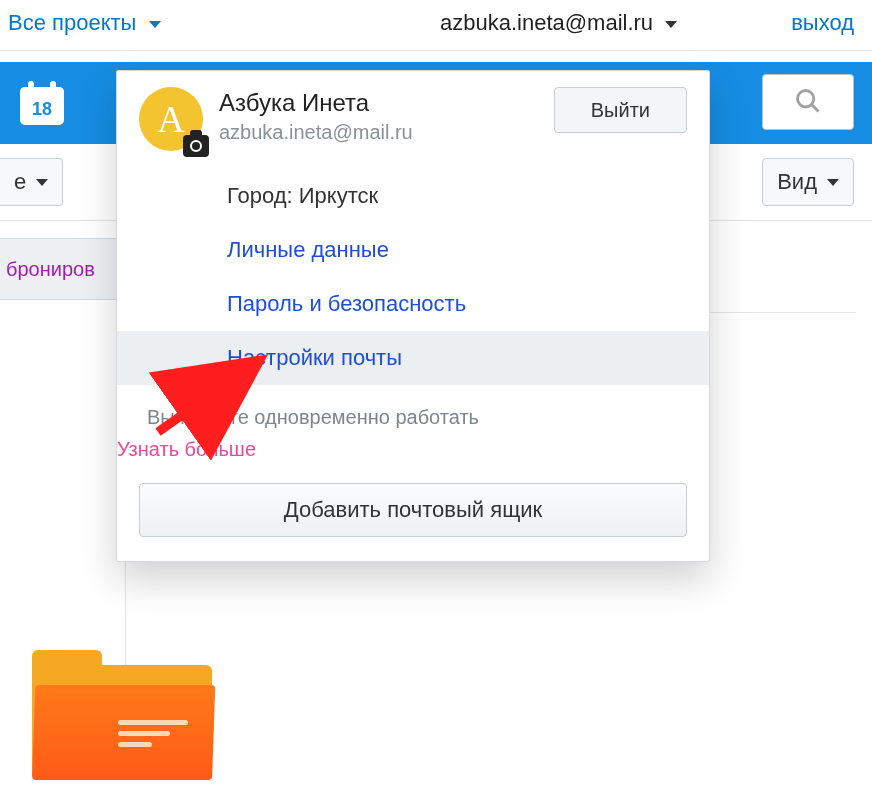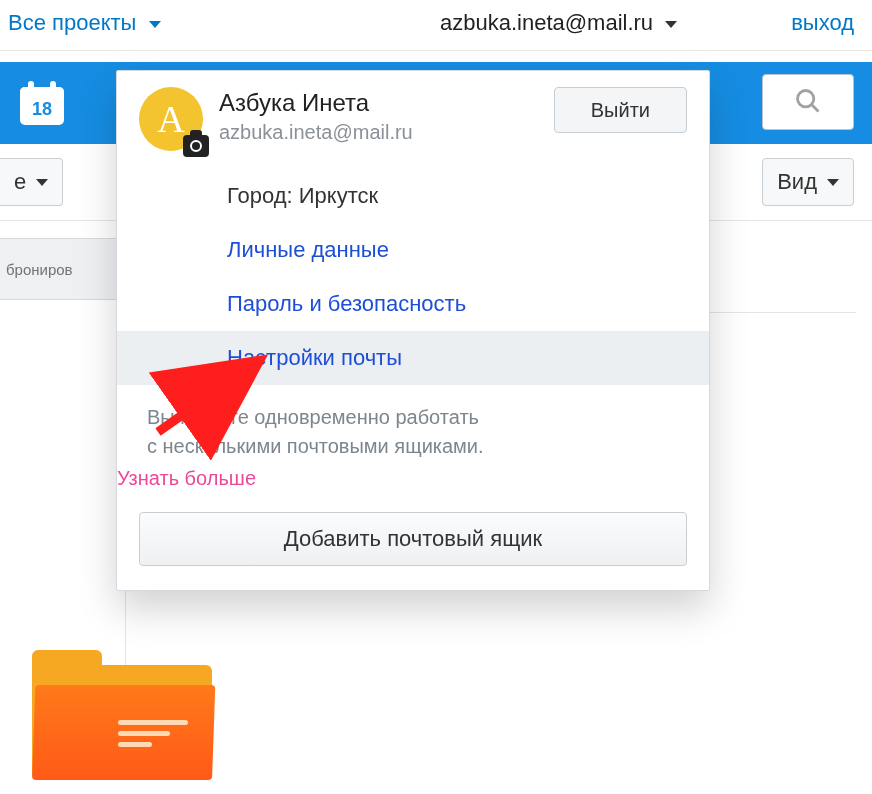--- a/index.html
+++ b/index.html
@@ -15,21 +15,21 @@
   .bluerow{position:absolute;left:0;top:62px;height:82px;width:100%;background:#168de2}
   .calendar-ic{position:absolute;left:16px;top:15px;width:52px;height:52px}
   .calendar-ic svg{width:52px;height:52px}
   .searchbox{position:absolute;right:18px;top:12px;width:90px;height:54px;background:#fff;border:1px solid #b9c3cc;border-radius:4px;display:flex;align-items:center;justify-content:center}
   .searchbox svg{width:28px;height:28px;opacity:.55}
   
   .subrow{position:absolute;left:0;top:144px;height:76px;width:100%;background:#fff;border-bottom:1px solid #e4e4e4}
   .view-dd{position:absolute;right:18px;top:14px;height:46px;padding:0 14px;border:1px solid #c9ced3;border-radius:4px;background:#f7f8f9;display:flex;align-items:center;font-size:22px;color:#333;cursor:pointer}
   .left-dd{left:0;right:auto;border-left:none;border-radius:0 4px 4px 0}
   
-  .bookedchip{position:absolute;left:0;top:238px;height:60px;width:120px;background:#eef0f2;border:1px solid #d6dadd;border-left:none;border-radius:0 4px 4px 0;display:flex;align-items:center;padding-left:6px;font-size:15px;color:#737373;overflow:hidden}
+  .bookedchip{position:absolute;left:0;top:238px;height:60px;width:120px;background:#eef0f2;border:1px solid #d6dadd;border-left:none;border-radius:0 4px 4px 0;display:flex;align-items:center;padding-left:6px;font-size:20px;color:#a21caf;overflow:hidden}
   
   .mainpanel{position:absolute;left:125px;top:312px;width:730px;height:460px;background:#fff;border:1px solid #e4e4e4;border-right:none;border-bottom:none}
   
   .folder{position:absolute;left:32px;bottom:14px;width:180px;height:130px}
   .folder .back{position:absolute;left:0;bottom:0;width:180px;height:115px;background:#f7a823;border-radius:6px}
   .folder .tab{position:absolute;left:0;bottom:100px;width:70px;height:30px;background:#f7a823;border-radius:6px 6px 0 0}
   .folder .front{position:absolute;left:0;bottom:0;width:180px;height:95px;background:linear-gradient(#ff7a1a,#ff5a17);border-radius:4px;transform:skewX(-2deg);transform-origin:bottom left}
   .folder .lines{position:absolute;left:86px;bottom:34px;width:70px;height:26px}
   .folder .lines span{display:block;height:5px;background:#ffd9b3;margin-bottom:6px;border-radius:3px}
   .folder .lines span:nth-child(1){width:70px}
@@ -147,21 +147,20 @@
       </div>
       <div class="mi">
         <span>Пароль и безопасность</span>
       </div>
       <div class="mi hl">
         <span>Настройки почты</span>
       </div>
     </div>
     <div class="hint">
       <span>Вы можете одновременно работать</span><br>
-      <span>с несколькими почтовыми ящиками.</span>
     </div>
     <span class="learn">Узнать больше</span>
     <div class="addbtn">
       <span>Добавить почтовый ящик</span>
     </div>
   </div>
 
   <div class="arrow">
     <svg viewBox="0 0 120 80">
         <defs>

